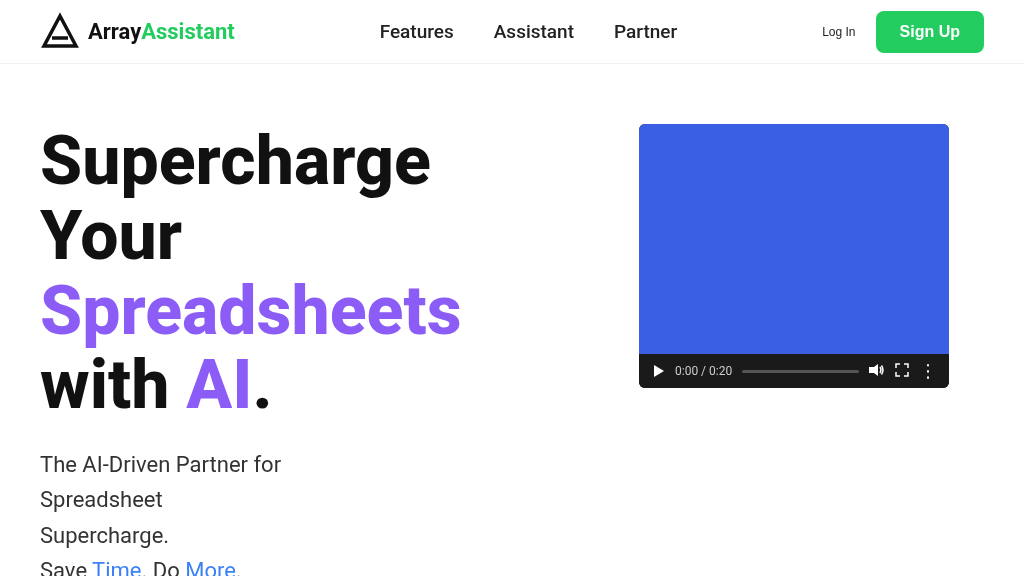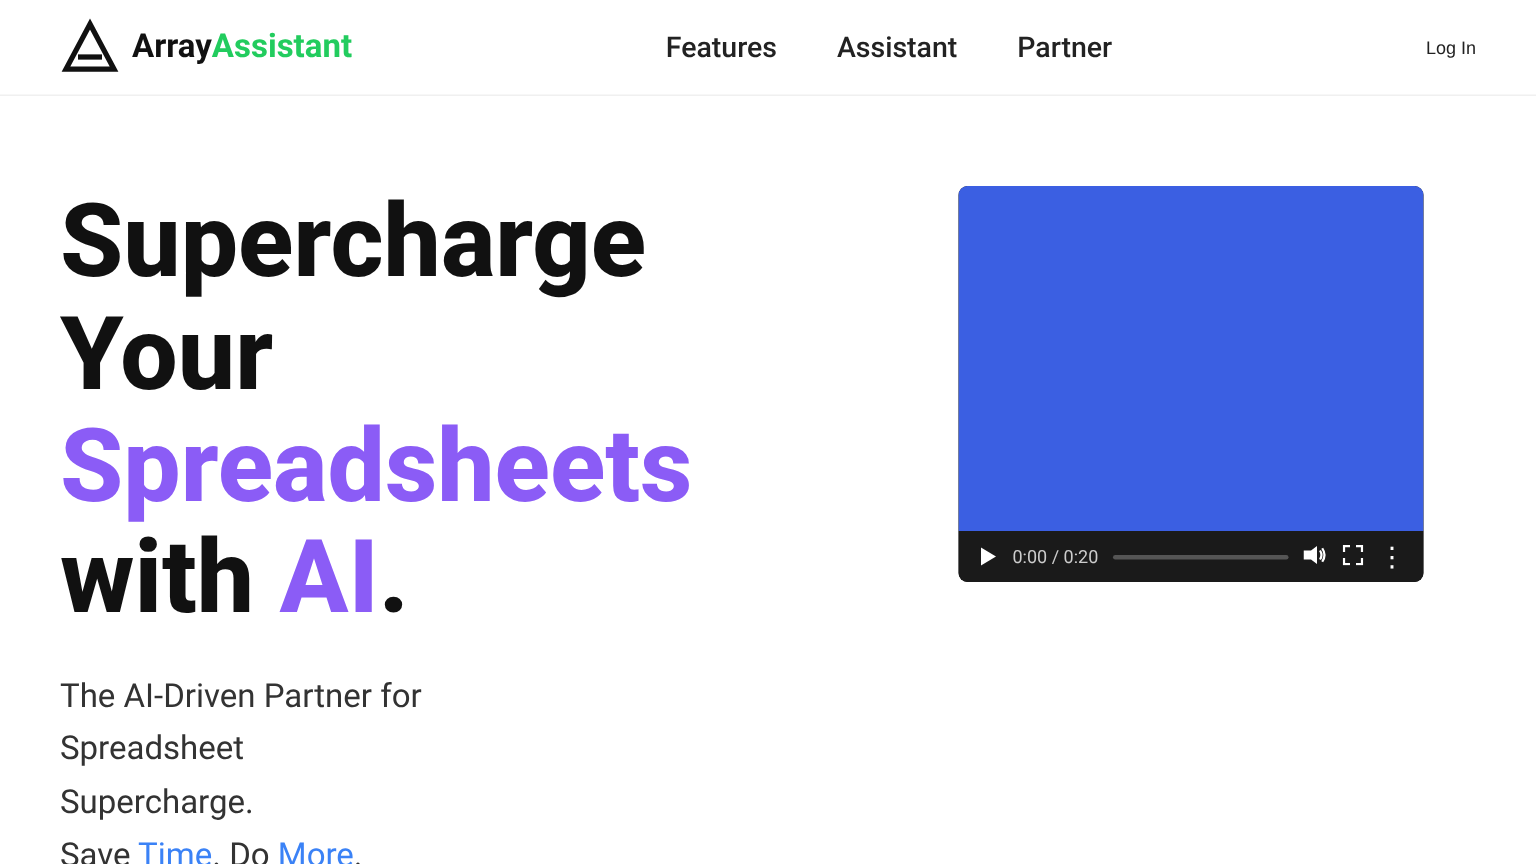--- a/index.html
+++ b/index.html
@@ -223,20 +223,21 @@
   </div>
 
   <nav>
     <a href="#">Features</a>
     <a href="#">Assistant</a>
     <a href="#">Partner</a>
   </nav>
 
   <div class="header-actions">
     <button class="login-btn">Log In</button>
+    <button class="signup-btn">Sign Up</button>
   </div>
 </header>
 
 <main>
 
   <div class="hero-text">
     <h1 class="hero-title">
       <span>Supercharge Your</span><br>
       <span class="green">Spreadsheets</span><span> with </span><span class="green">AI</span><span>.</span>
     </h1>

